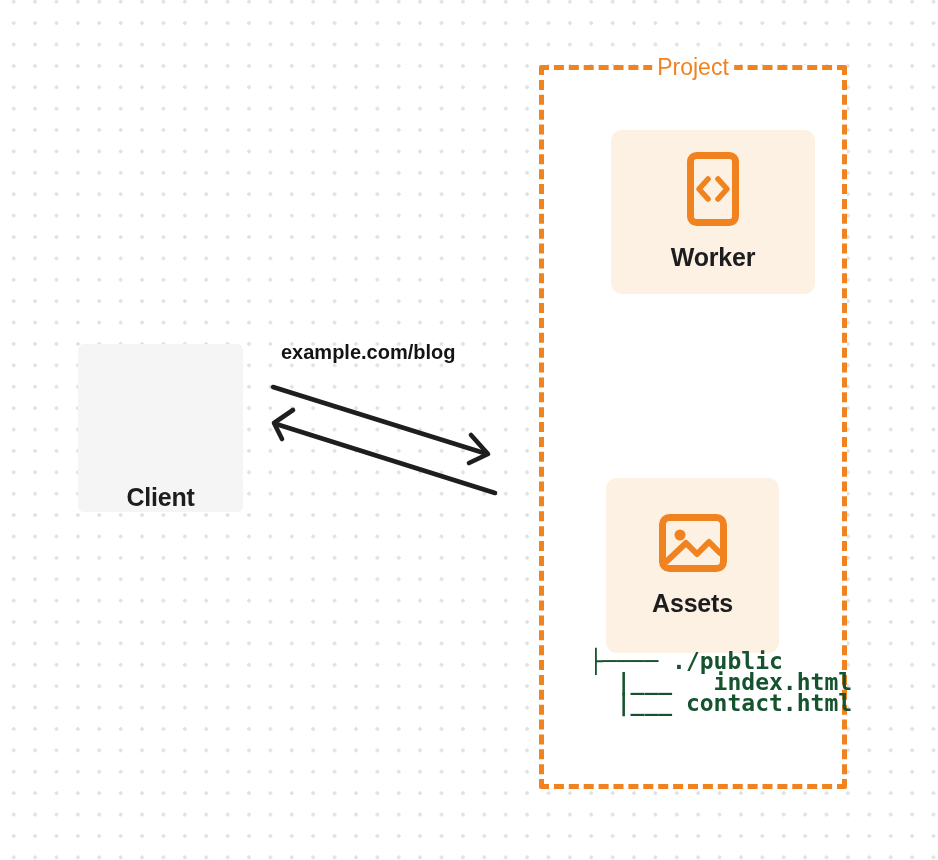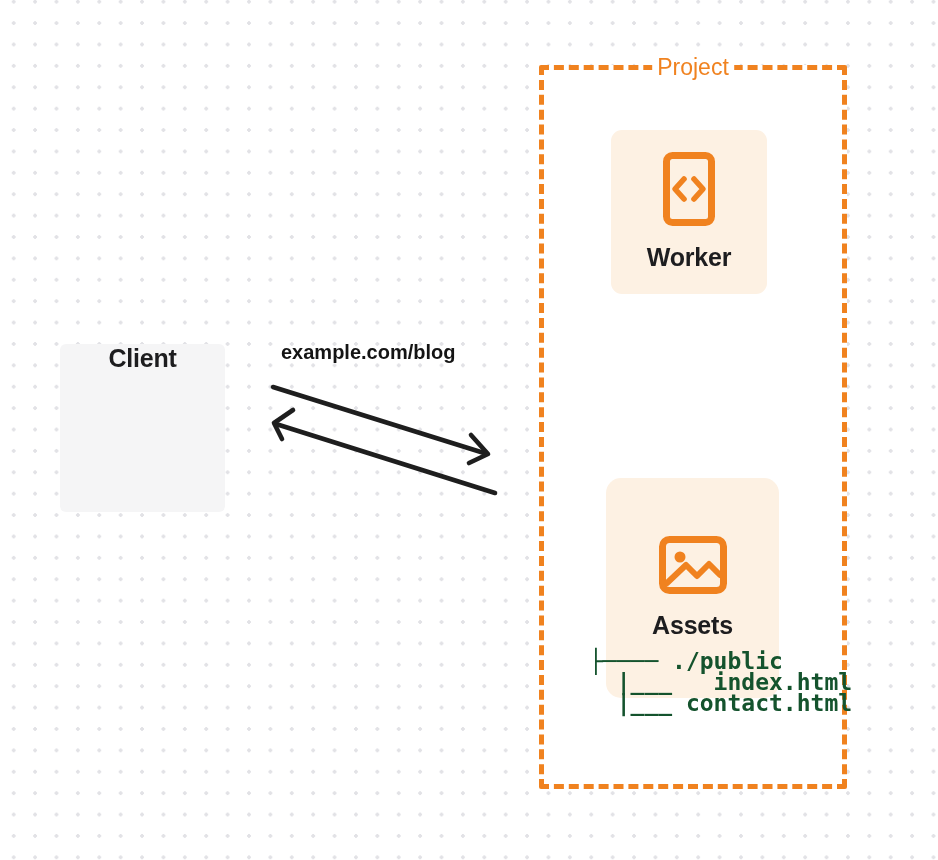--- a/index.html
+++ b/index.html
@@ -11,25 +11,25 @@
     background-image: radial-gradient(circle, #e2e2e6 1.8px, transparent 2px);
     background-size: 21.4px 21.4px;
     background-position: 3px -9px;
     font-family: "Liberation Sans", sans-serif;
     overflow: hidden;
   }
 
   
   .client-box {
     position: absolute;
-    left: 60px; top: 344px;
+    left: 78px; top: 344px;
     width: 165px; height: 168px;
     background: #f5f5f6;
     border-radius: 6px;
-    display: flex; align-items: flex-start; justify-content: center;
+    display: flex; align-items: flex-end; justify-content: center;
   }
   .node-label {
     font-size: 25px;
     font-weight: 700;
     color: #1d1d1f;
     letter-spacing: -0.2px;
   }
 
   
   .request-label {
@@ -81,22 +81,22 @@
   .node-card {
     position: absolute;
     background: #fdf1e3;
     border-radius: 11px;
     display: flex;
     flex-direction: column;
     align-items: center;
     justify-content: center;
     gap: 17px;
   }
-  .worker-card { left: 67px; top: 60px;  width: 156px; height: 164px; }
-  .assets-card { left: 62px; top: 408px; width: 173px; height: 220px; border-radius: 15px; }
+  .worker-card { left: 67px; top: 60px;  width: 204px; height: 164px; }
+  .assets-card { left: 62px; top: 408px; width: 173px; height: 175px; }
   .icon { display: block; }
   .icon .stroke {
     stroke: #f0821f;
     fill: none;
     stroke-linecap: round;
     stroke-linejoin: round;
   }
   .icon .fill { fill: #f0821f; }
 
   

